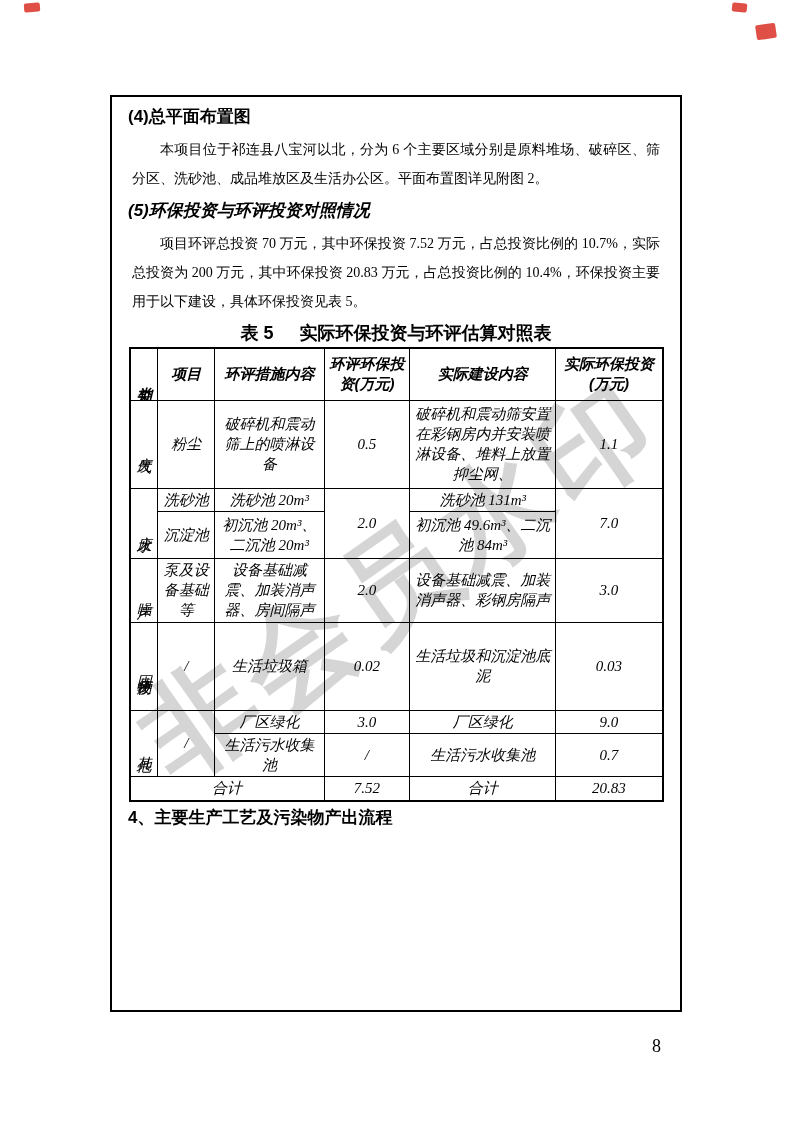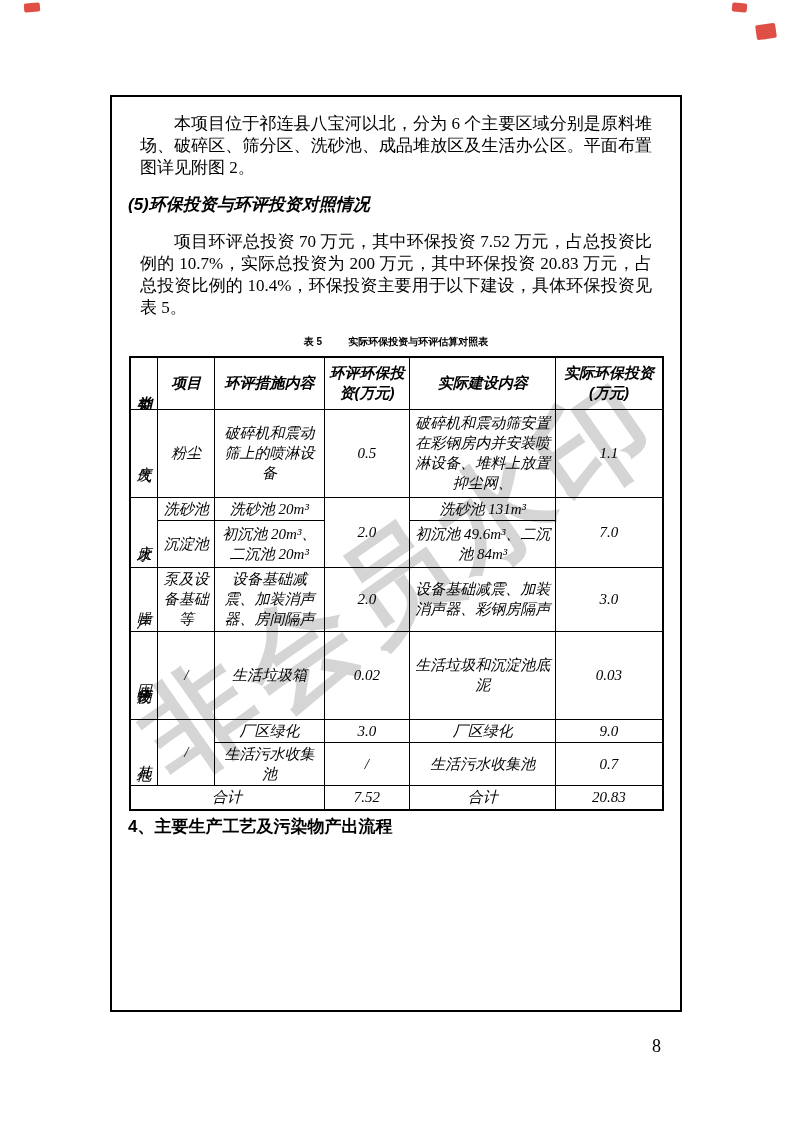--- a/index.html
+++ b/index.html
@@ -36,28 +36,28 @@
     border:2px solid #000;box-sizing:border-box;
     padding:4px 16px 0 16px;overflow:hidden;z-index:2;
   }
   .hd{
     font-family:"Liberation Sans","DejaVu Sans",sans-serif;
     font-weight:bold;font-size:17px;line-height:28px;margin:0;
   }
   .hd.mt{font-style:italic;}
   .hd.mt2{margin-top:2px;}
   .doc p{
-    font-size:17px;line-height:22px;margin:12px;
+    font-size:14px;line-height:29px;margin:4px;
     text-align:justify;text-indent:2em;
   }
   p.rect{margin-top:7px;}
   .table-title{
     margin:6px 0 3px 0;text-align:center;
     font-family:"Liberation Sans","DejaVu Sans",sans-serif;
-    font-weight:bold;font-size:10px;line-height:22px;
+    font-weight:bold;font-size:18px;line-height:22px;
   }
   .table-title .gap{display:inline-block;width:26px;}
 
   table.inv{
     width:535px;margin:0 auto;
     border-collapse:collapse;border:2px solid #000;
     table-layout:fixed;
     font-size:15px;line-height:1.35;font-style:italic;
   }
   table.inv th,table.inv td{
@@ -87,20 +87,21 @@
 <div class="page">
 
   <div class="watermark">非会员水印</div>
 
   <div class="stamp s1"></div>
   <div class="stamp s2"></div>
   <div class="stamp s3"></div>
 
   <div class="doc">
 
+    <div class="hd mt2">(4)总平面布置图</div>
     <p>本项目位于祁连县八宝河以北，分为 6 个主要区域分别是原料堆场、破碎区、筛分区、洗砂池、成品堆放区及生活办公区。平面布置图详见附图 2。</p>
 
     <div class="hd mt">(5)环保投资与环评投资对照情况</div>
     <p>项目环评总投资 70 万元，其中环保投资 7.52 万元，占总投资比例的 10.7%，实际总投资为 200 万元，其中环保投资 20.83 万元，占总投资比例的 10.4%，环保投资主要用于以下建设，具体环保投资见表 5。</p>
 
     <div class="table-title">
       <span>表 5</span><span class="gap"></span><span>实际环保投资与环评估算对照表</span>
     </div>
 
     <table class="inv">

